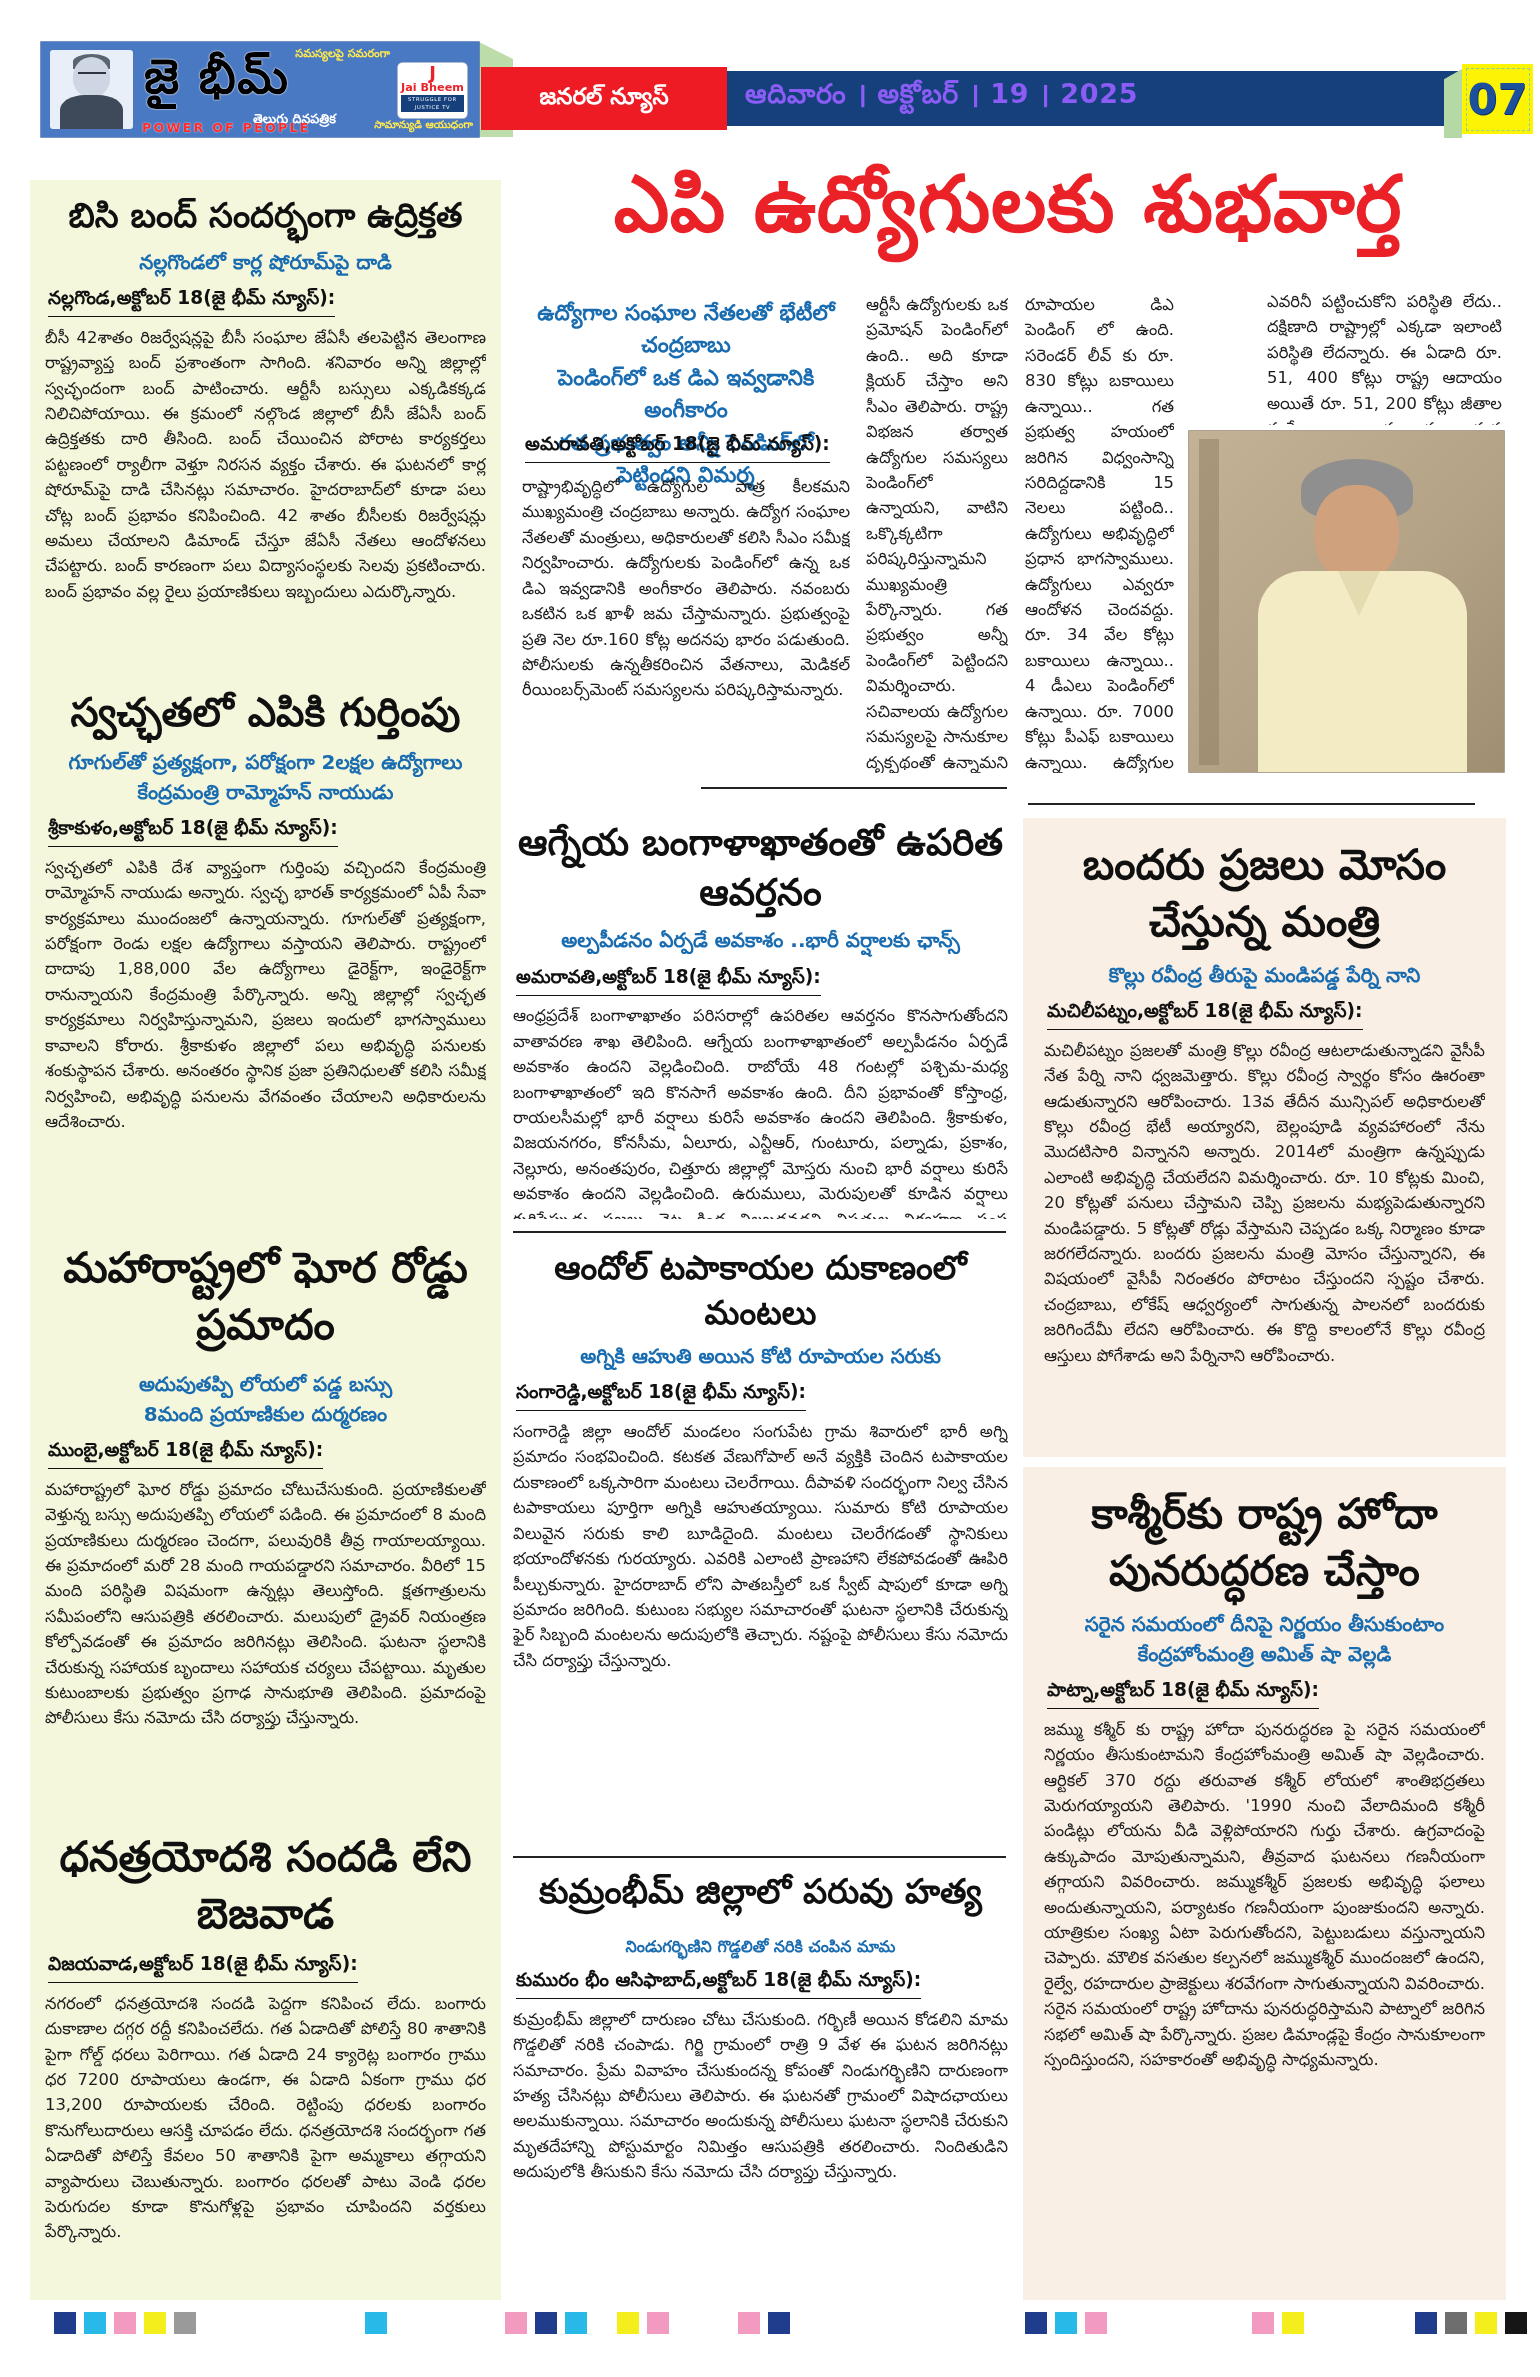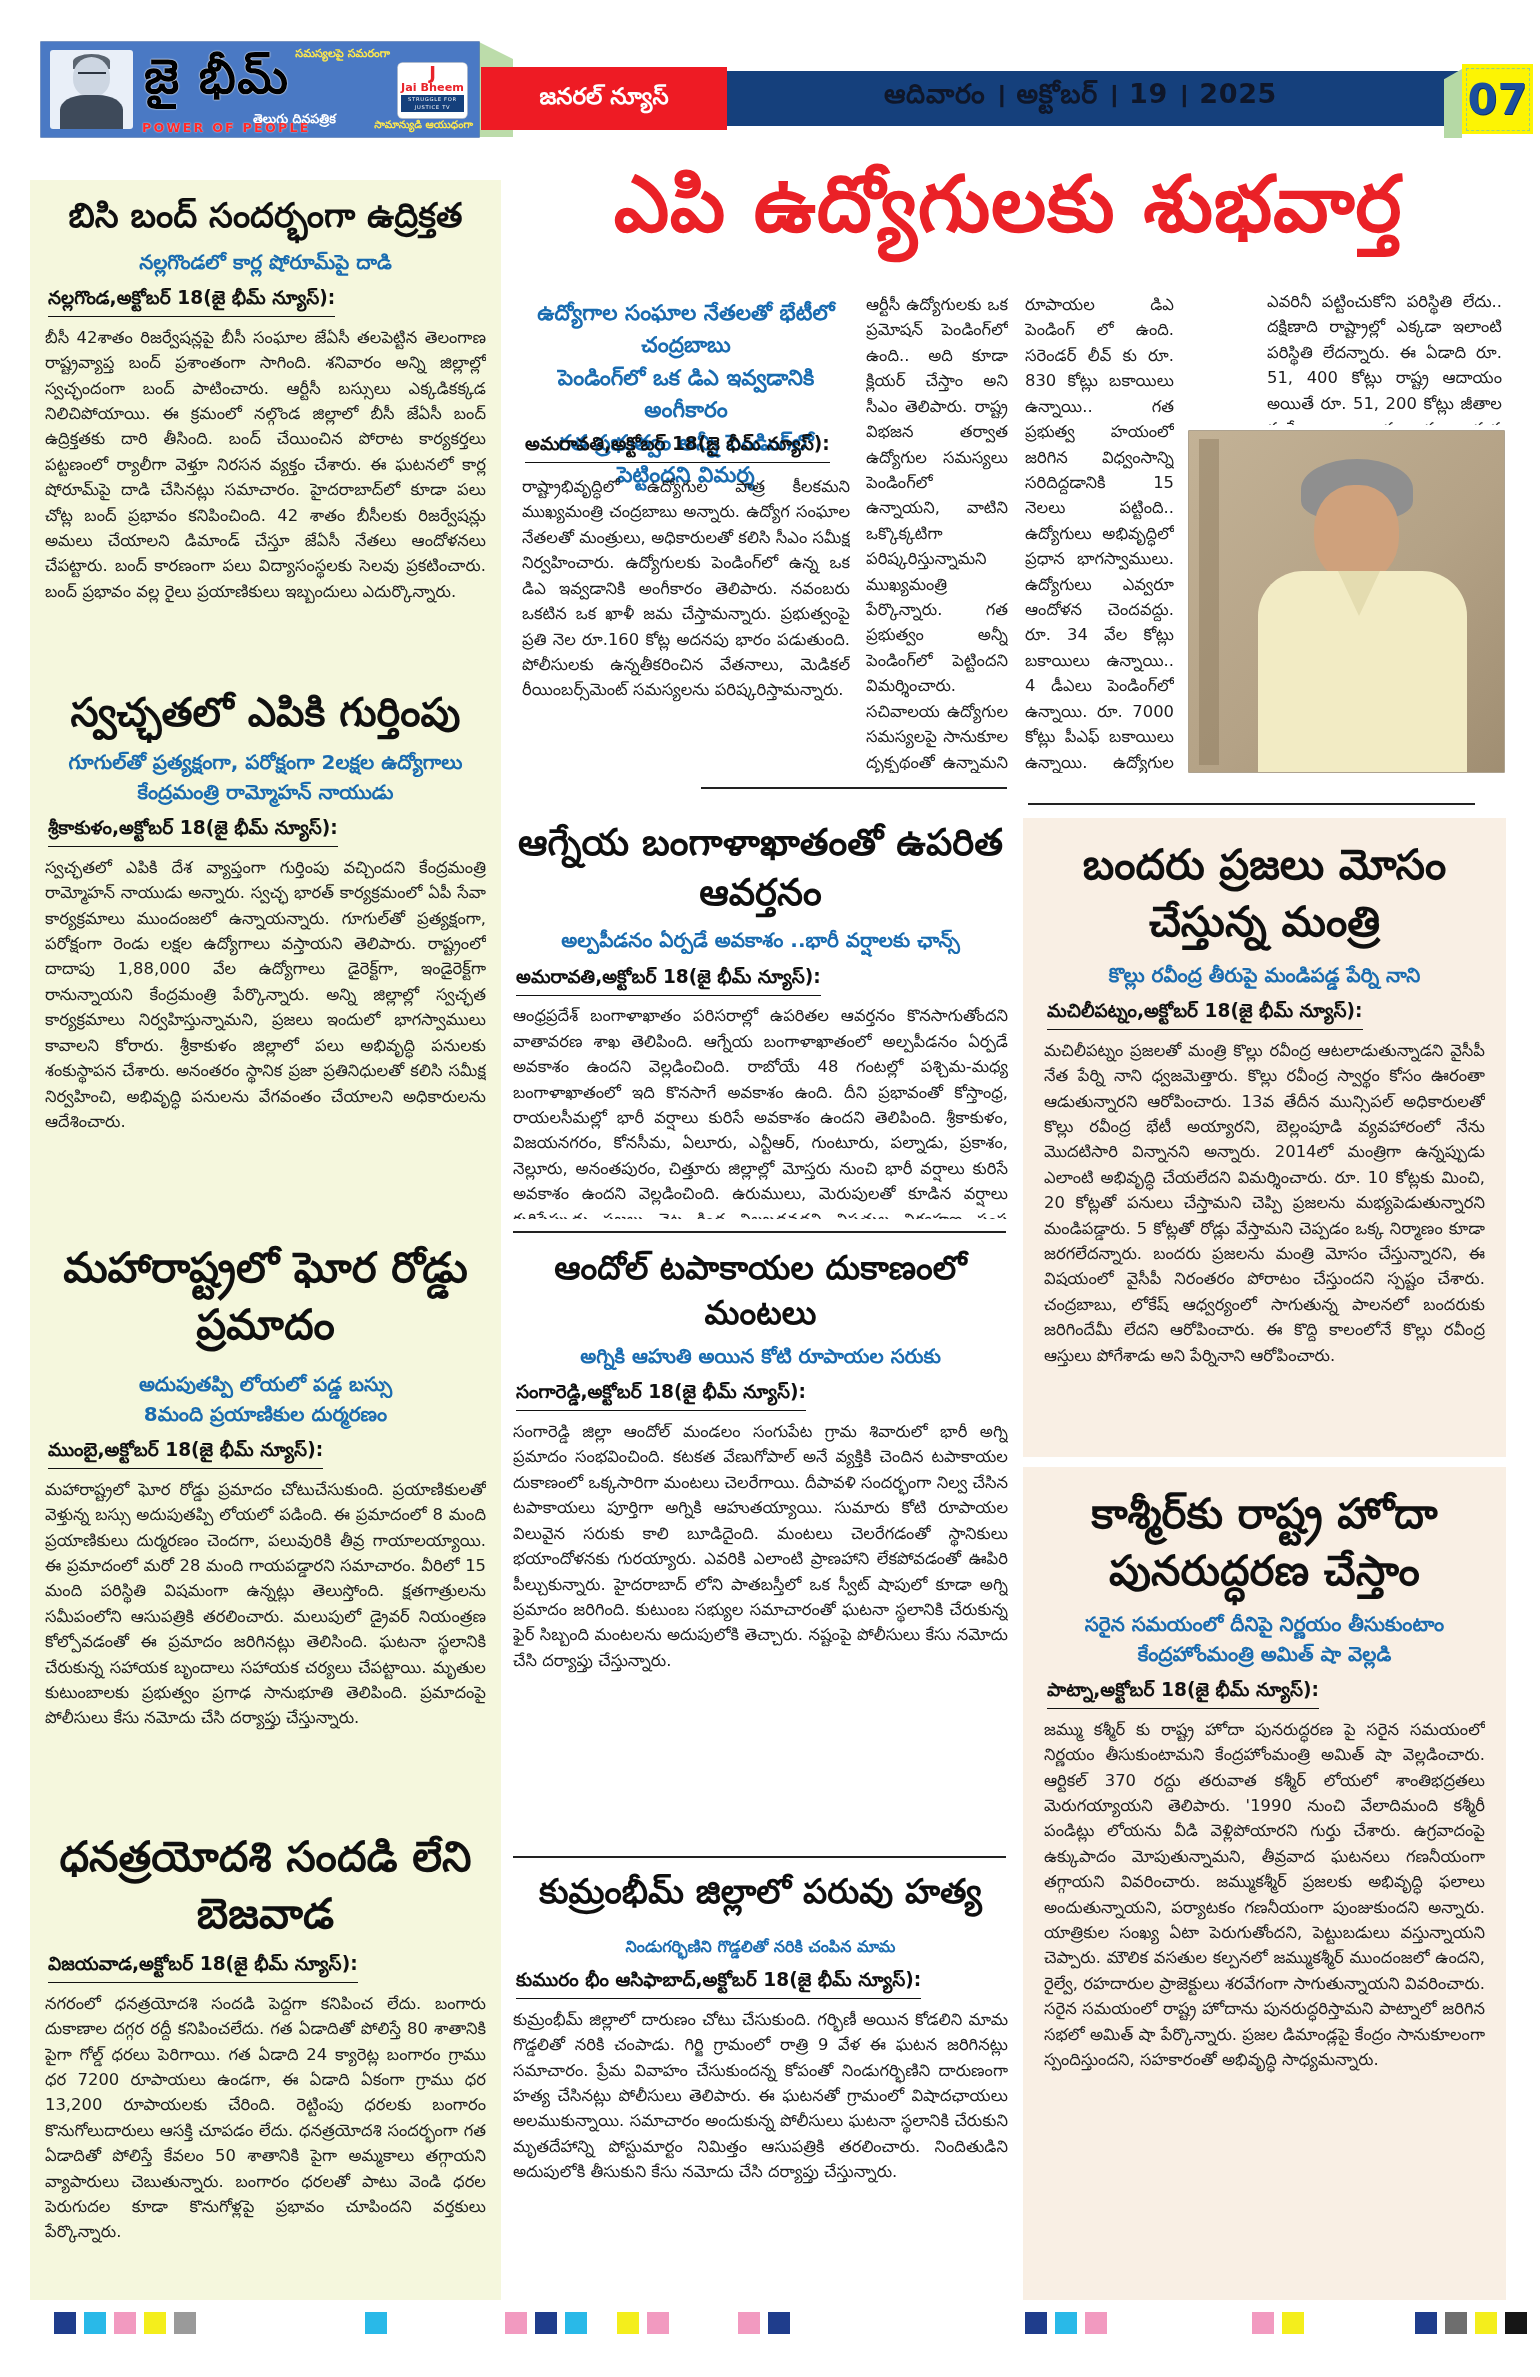--- a/index.html
+++ b/index.html
@@ -22,21 +22,21 @@
   .portrait .glasses{position:absolute;left:27.6px;top:22.4px;width:28px;height:9px;border-top:2.2px solid #2c3440;}
   .portrait .suit{position:absolute;left:10.4px;top:45px;width:63px;height:37px;background:#3e4a5a;border-radius:40% 40% 0 0;}
   .tvlogo{position:absolute;right:12px;top:21px;width:69px;height:55px;background:#ffffff;border-radius:4.5px;text-align:center;box-shadow:0 0 0 0.7px #d0d0d0;}
   .tvlogo .j{font-size:18px;font-weight:900;color:#e8232a;line-height:19.4px;}
   .tvlogo .name{font-size:11.2px;font-weight:900;color:#e8232a;line-height:11.2px;}
   .tvlogo .strip{margin:1.5px 3px 0 3px;background:#15407c;color:#fff;font-size:5.2px;letter-spacing:0.7px;line-height:8.2px;}
   .green-accent{position:absolute;left:479px;top:42px;width:34px;height:95px;background:#bcdcaa;clip-path:polygon(0 0,100% 18%,100% 100%,0 100%);}
   .pink-accent{position:absolute;left:462px;top:69px;width:45px;height:60px;background:#f5b7c0;transform:skewX(-18deg);}
   .section-box{position:absolute;left:481px;top:67px;width:246px;height:63px;background:#ee1b24;display:flex;align-items:center;justify-content:center;}
   .section-box span{color:#fff;font-size:23px;font-weight:bold;}
-  .date-text{position:absolute;left:745px;top:78px;width:671px;text-align:center;color:#0f172a;font-size:27px;font-weight:bold;letter-spacing:0.7px;}
+  .date-text{position:absolute;left:745px;top:78px;width:671px;color:#8b5cf6;font-size:27px;font-weight:bold;letter-spacing:0.7px;}
   .green-sliver{position:absolute;left:1444px;top:69px;width:18px;height:69px;background:#b5d9a5;clip-path:polygon(0 15%,100% 0,100% 100%,0 100%);}
   .pagenum-box{position:absolute;left:1462px;top:64px;width:71px;height:70px;background:#fdf403;display:flex;align-items:center;justify-content:center;}
   .pagenum-inner{width:62px;height:61px;border:1.5px dashed #8fcf8f;display:flex;align-items:center;justify-content:center;}
   .pagenum-inner span{font-size:43px;font-weight:900;color:#1c4f9c;text-shadow:0.7px 0.7px 0 #0a2f66;}
   
   .lead-headline{position:absolute;left:501px;top:148px;width:1014px;text-align:center;font-size:78px;line-height:1.45;font-weight:900;color:#ea2127;letter-spacing:0.7px;}
   
   .headline{font-weight:900;color:#101010;text-align:center;line-height:1.35;}
   .subhead{font-weight:bold;color:#1a6cb0;text-align:center;line-height:1.5;}
   .dateline{font-weight:bold;color:#111;font-size:18.6px;display:inline-block;border-bottom:1.5px solid #111;padding-bottom:3px;margin:10.4px 0 7.5px 3px;}

